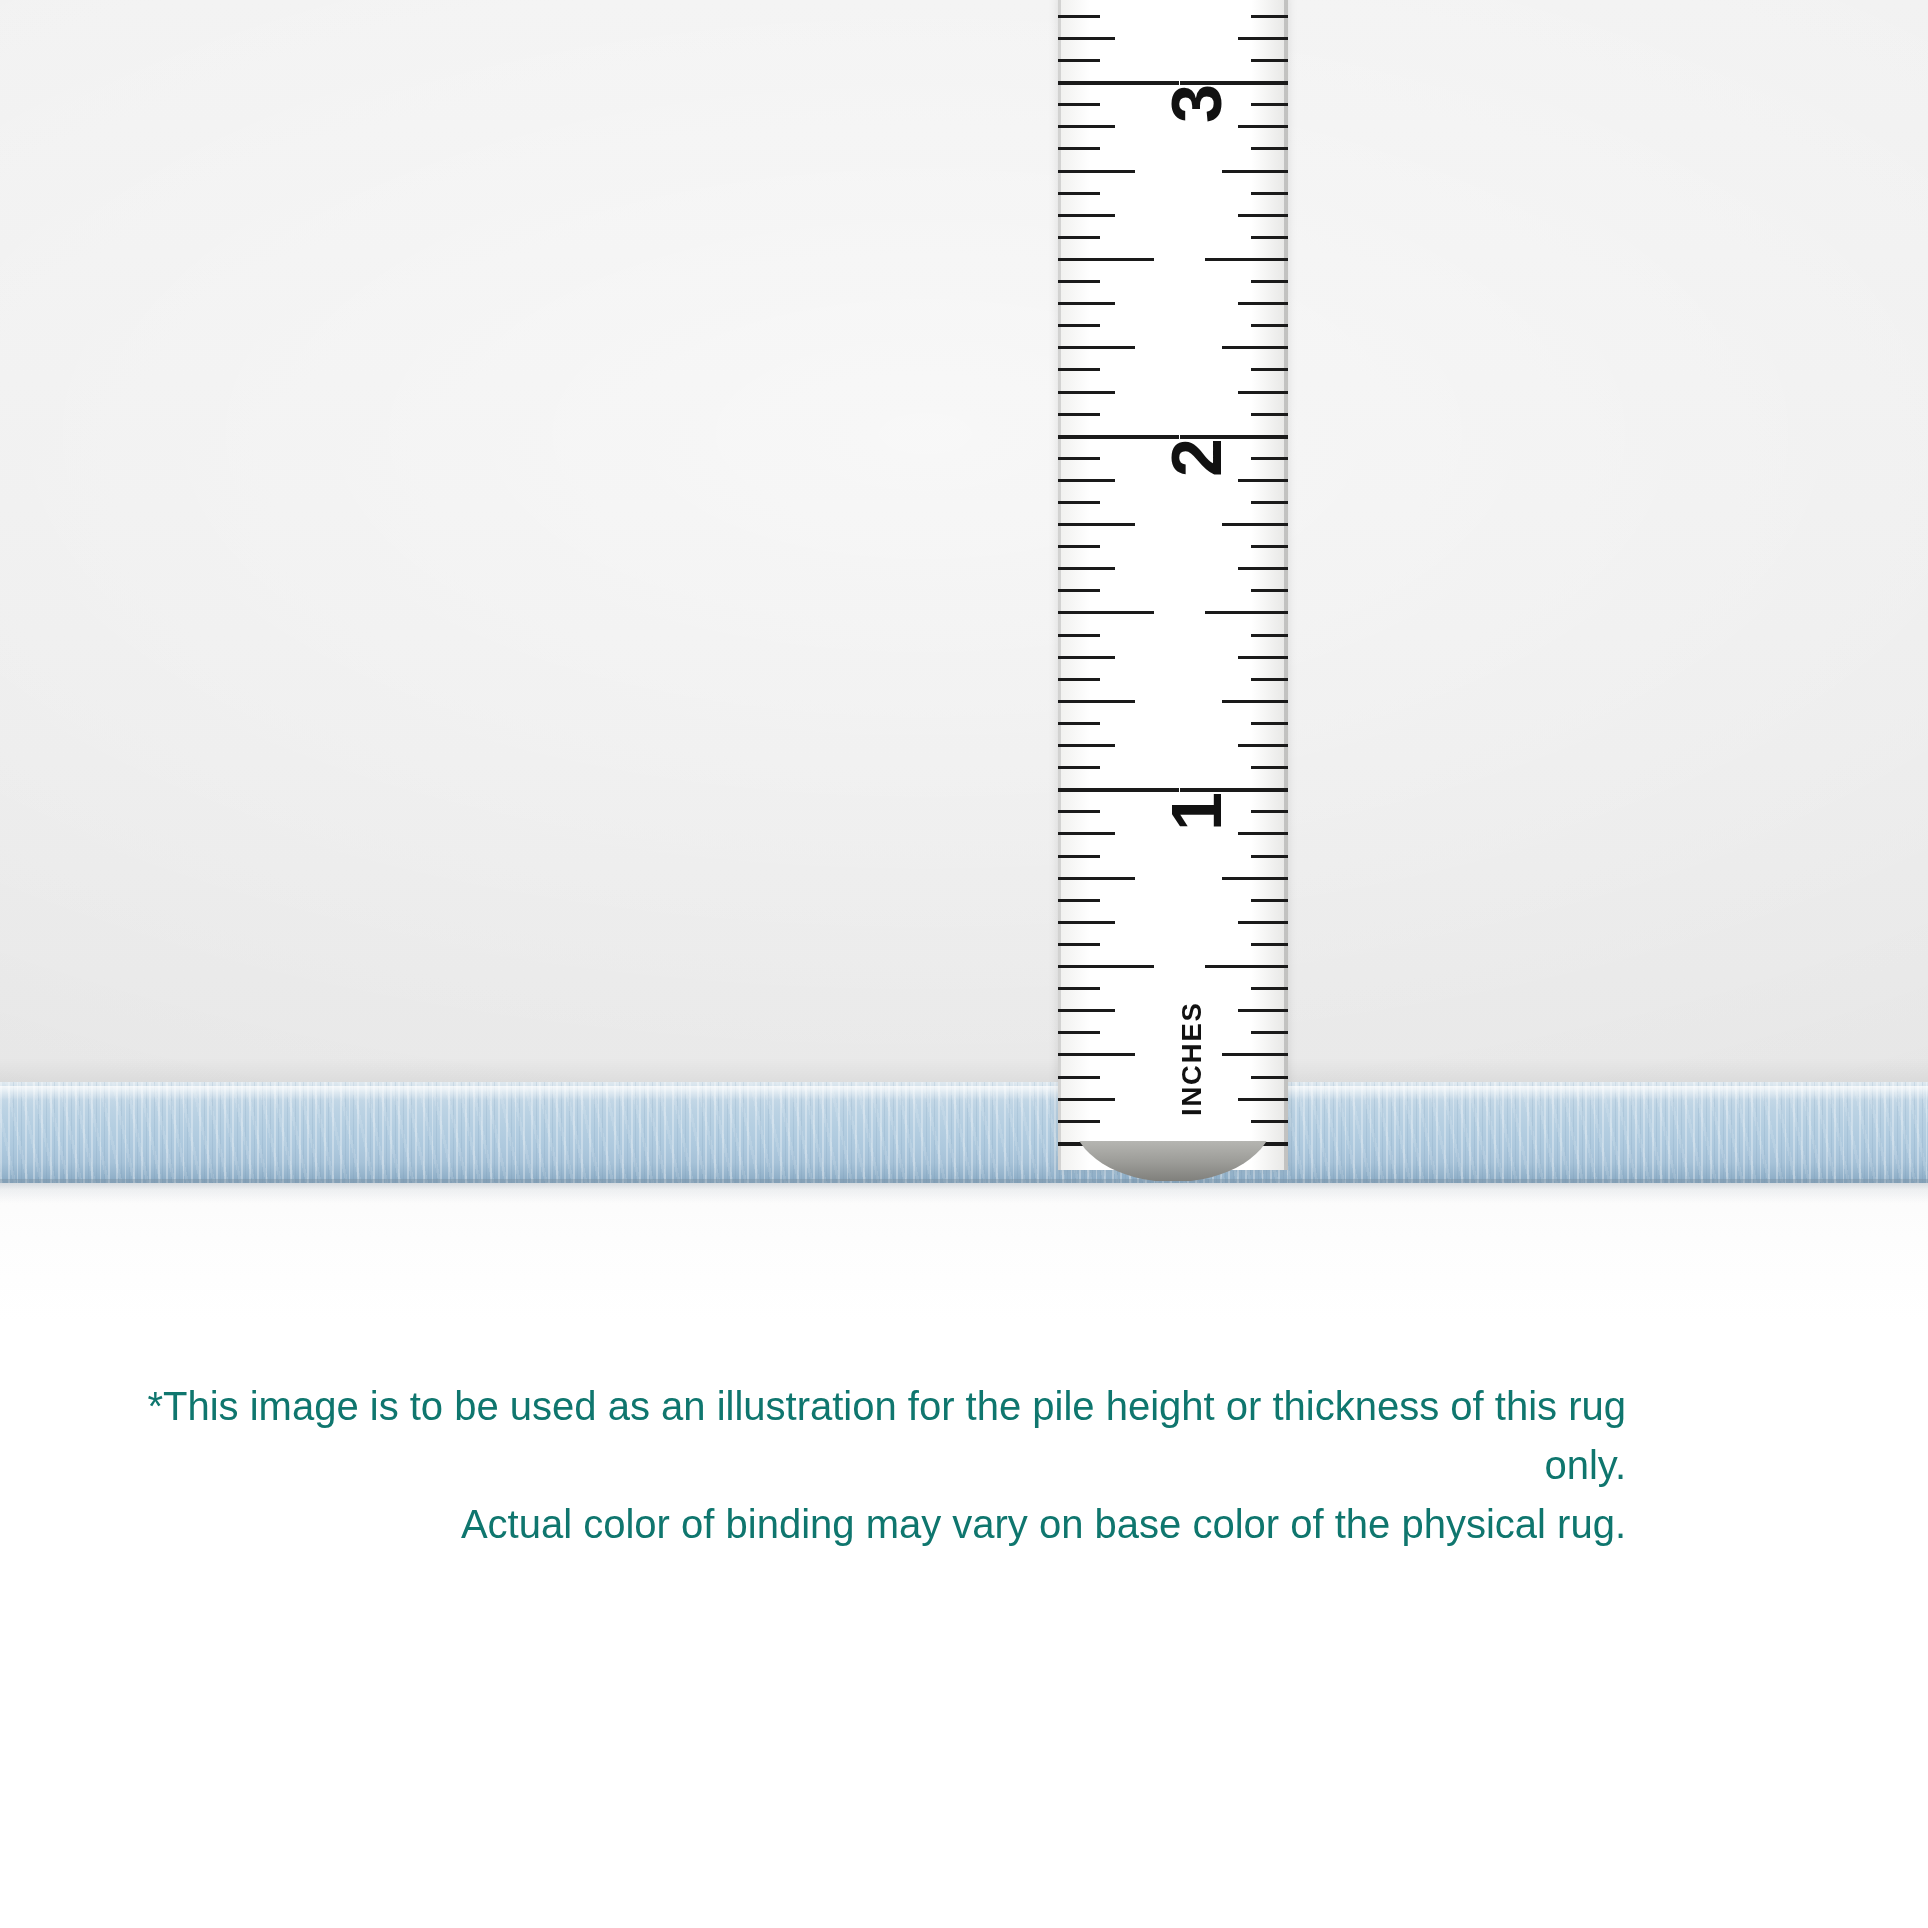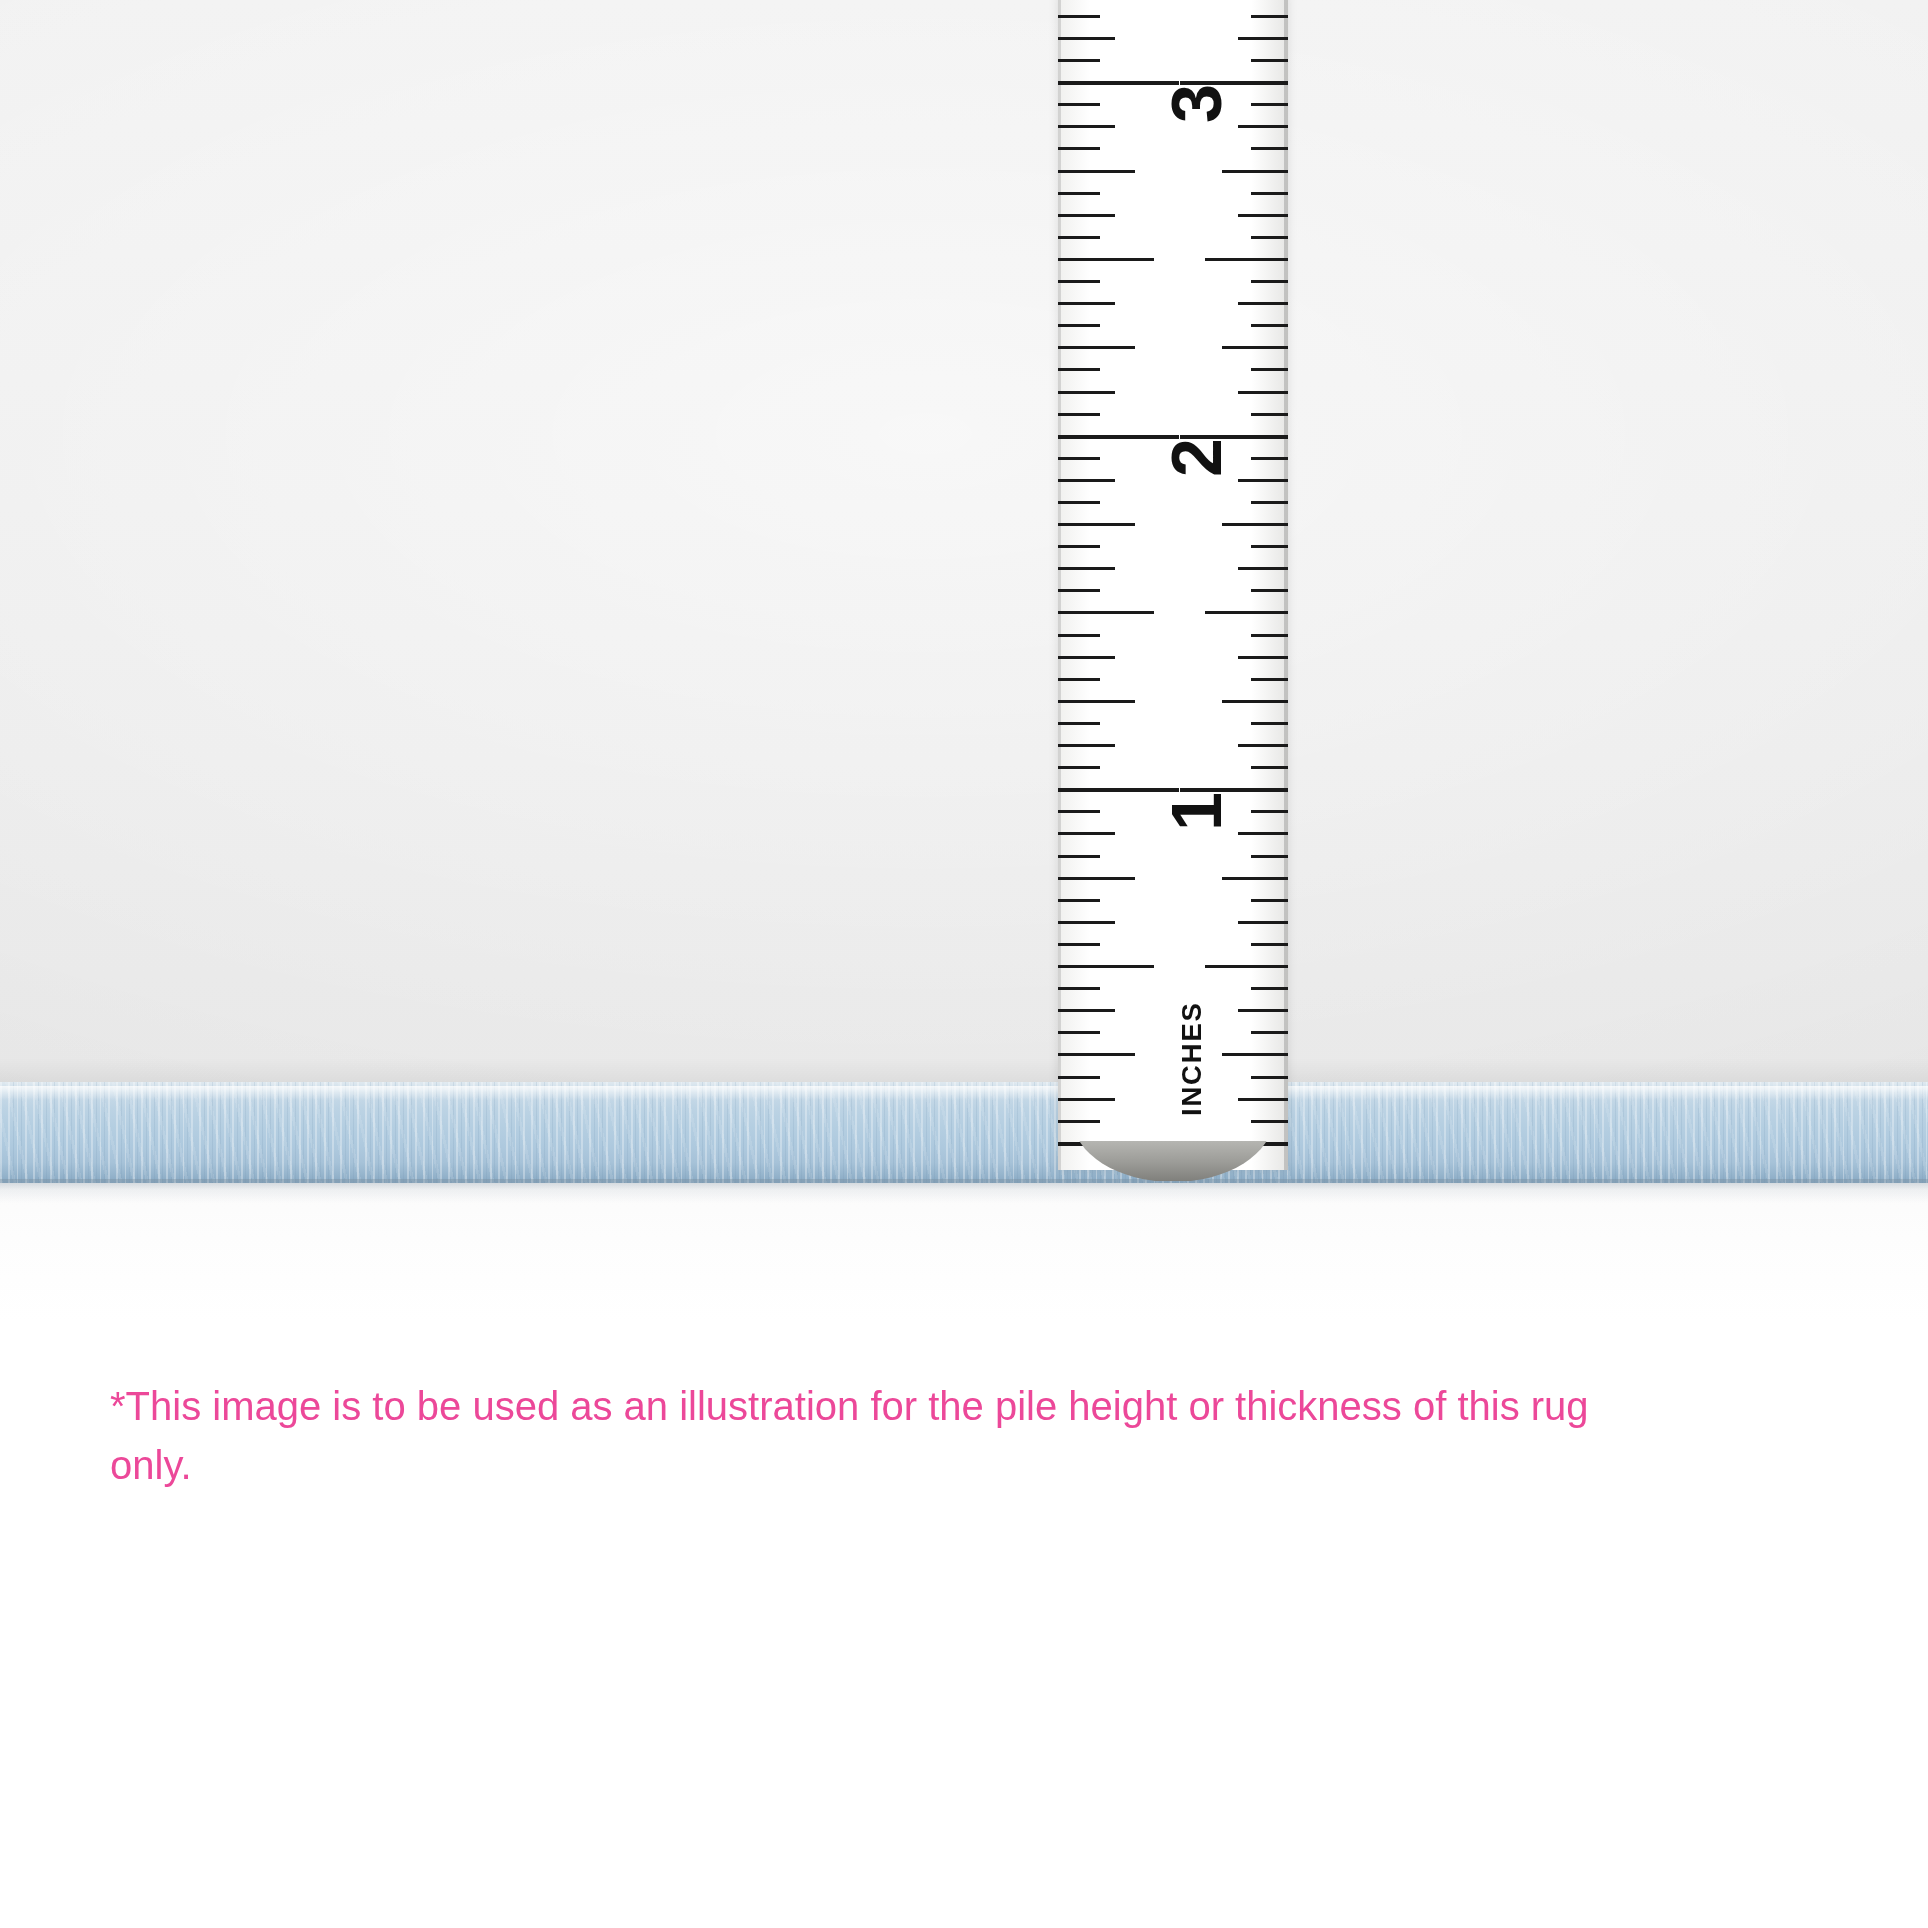--- a/index.html
+++ b/index.html
@@ -216,25 +216,25 @@
     border-radius: 0 0 101px 101px / 0 0 64px 64px;
     background: linear-gradient(180deg, #cfcfcb 0%, #b5b5b1 40%, #9b9b97 72%, #7e7e7a 100%);
   }
 
   
   #caption {
     position: absolute;
     left: 0;
     top: 1377px;
     width: 1736px;
-    text-align: left;
+    text-align: right;
     font-family: "Liberation Sans", sans-serif;
     font-size: 40px;
     line-height: 1.48;
-    color: #ec4899;
+    color: #0f766e;
     padding: 0 110px;
     box-sizing: border-box;
   }
   #caption .line { display: block; }
 </style>
 </head>
 <body>
 
 <div id="photo">
 
@@ -372,14 +372,15 @@
   <div id="ruler-tip">
     <div class="tip-shape">
       
     </div>
   </div>
 
 </div>
 
 <div id="caption">
   <span class="line">*This image is to be used as an illustration for the pile height or thickness of this rug only.</span>
+  <span class="line">Actual color of binding may vary on base color of the physical rug.</span>
 </div>
 
 
 </body></html>

